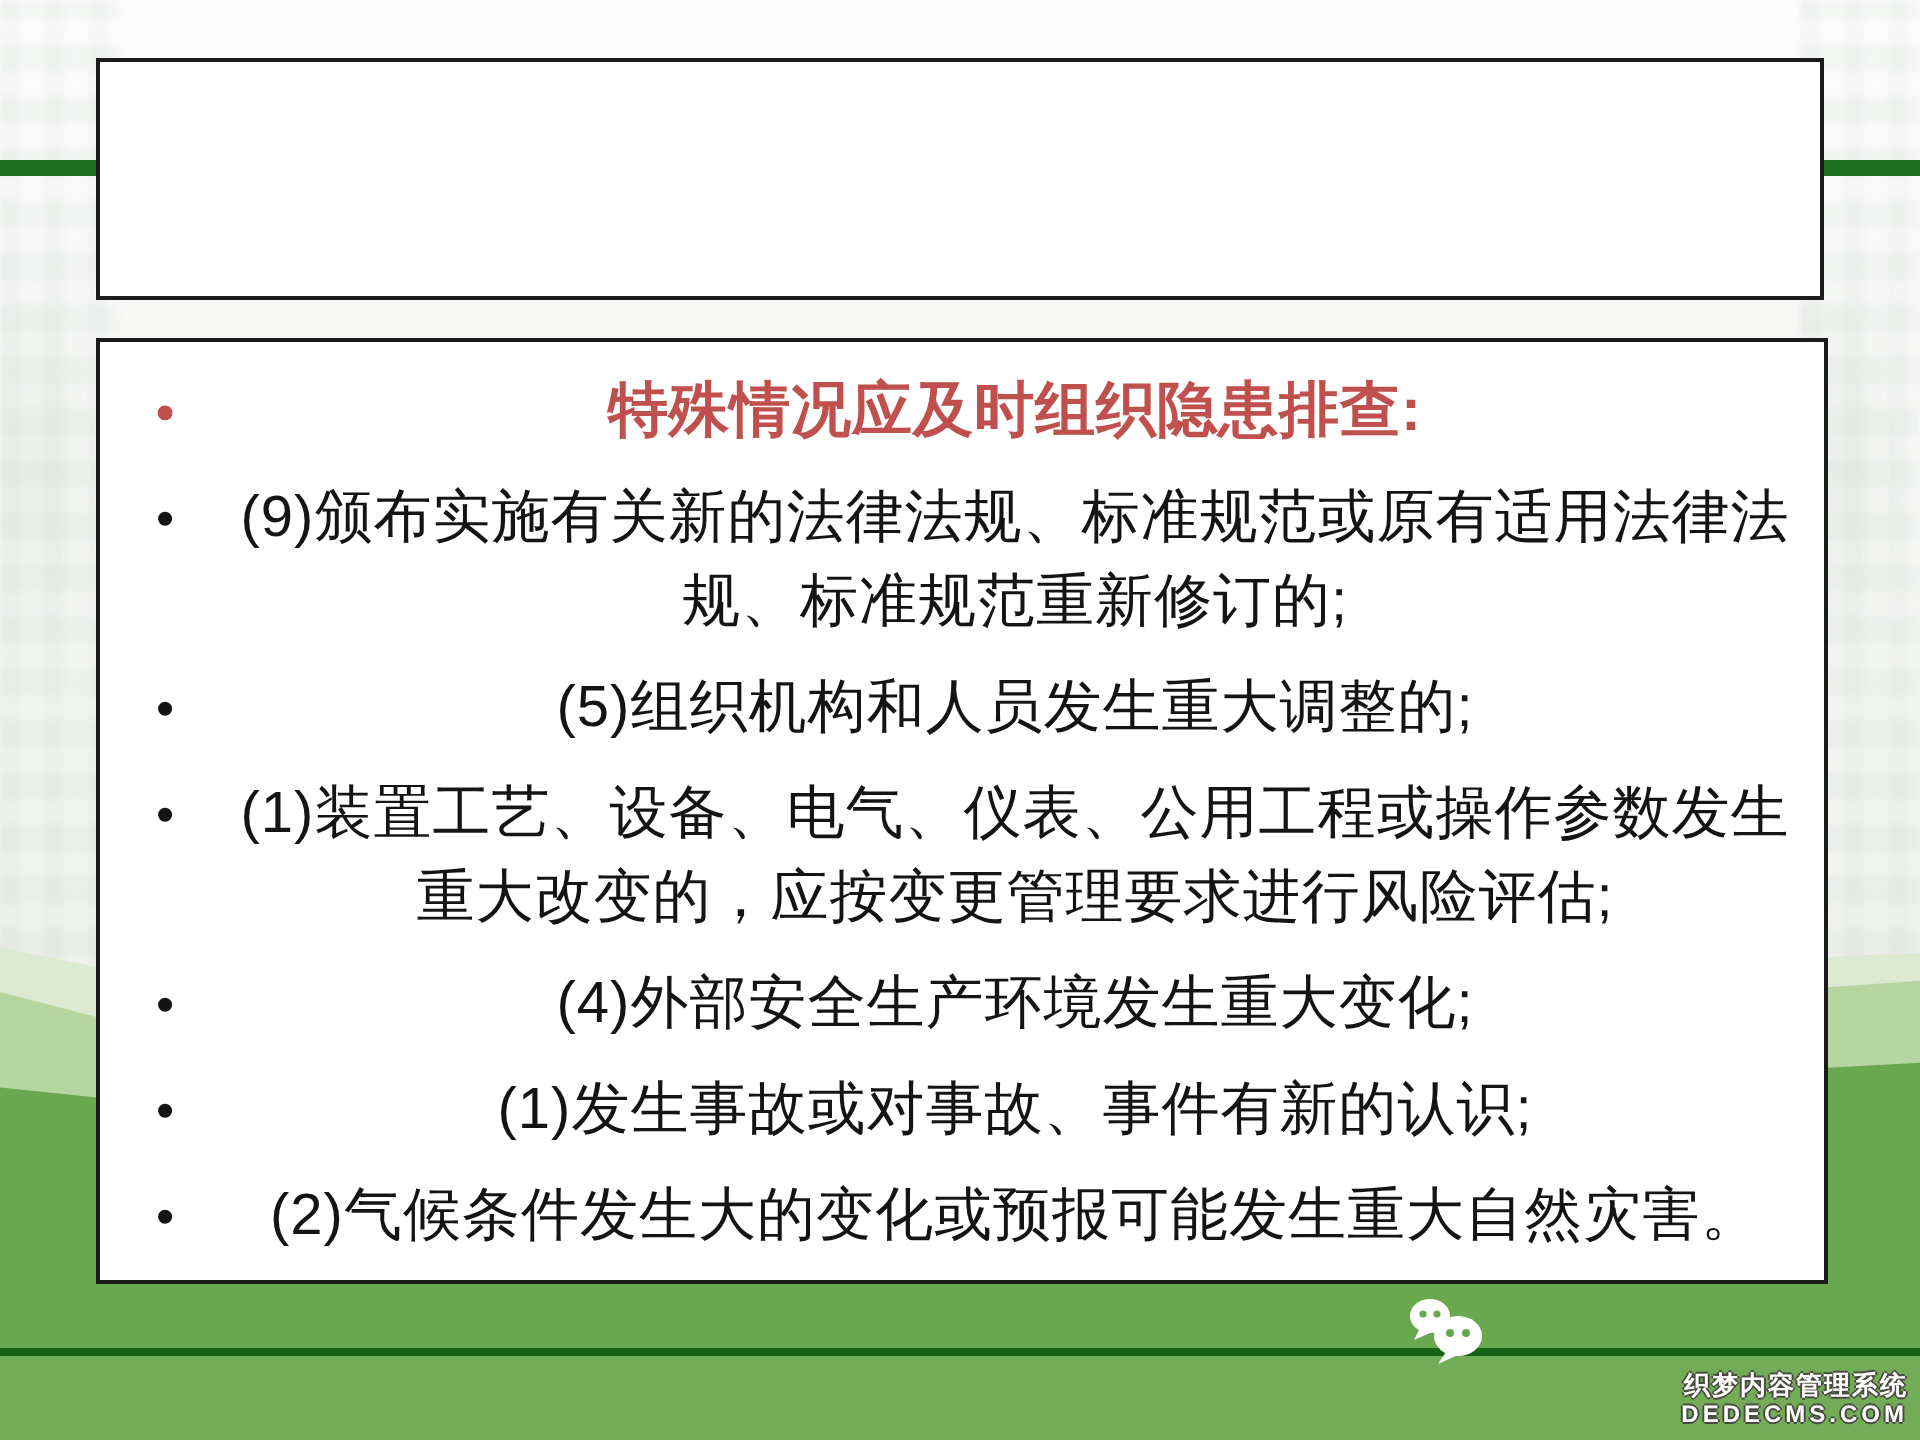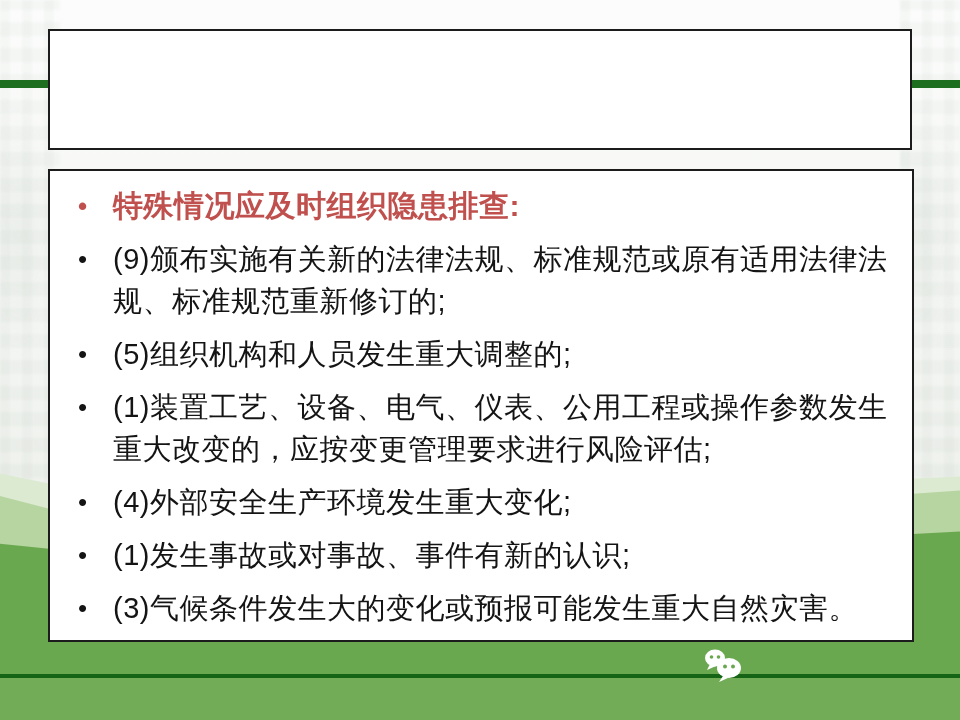--- a/index.html
+++ b/index.html
@@ -31,21 +31,21 @@
   .green-band-foot { position:absolute; left:0; top:678px; width:960px; height:42px; background:#73ac57; }
   .bottom-line { position:absolute; left:0; top:674px; width:960px; height:4px; background:#156315; }
 
   
   .accent-bar { position:absolute; left:0; top:80px; width:960px; height:8px; background:#1e6e1f; }
 
   
   .title-box { position:absolute; left:48px; top:29px; width:864px; height:121px;
                background:#fff; border:2px solid #1c1c1c; }
   .content-box { position:absolute; left:48px; top:169px; width:866px; height:473px;
-                 background:#fff; border:2px solid #1c1c1c; padding:14px 10px 10px 16px; }
+                 background:#fff; border:2px solid #1c1c1c; padding:14px 10px 10px 16px;text-align:center; }
 
   .content-box ul { list-style:none; }
   .content-box li { position:relative; padding-left:47px; font-size:29px; line-height:42px;
                     color:#141414; margin-bottom:11px; letter-spacing:.5px; }
   .content-box li::before { content:"•"; position:absolute; left:12px; top:0;
                             font-size:26px; color:#141414; }
   .content-box li.heading { color:#c0504d; font-weight:bold; font-size:30px; }
   .content-box li.heading::before { color:#c0504d; }
 
   
@@ -77,34 +77,38 @@
   <div class="title-box"></div>
 
   <div class="content-box">
     <ul>
       <li class="heading">特殊情况应及时组织隐患排查:</li>
       <li>(9)颁布实施有关新的法律法规、标准规范或原有适用法律法规、标准规范重新修订的;</li>
       <li>(5)组织机构和人员发生重大调整的;</li>
       <li>(1)装置工艺、设备、电气、仪表、公用工程或操作参数发生重大改变的，应按变更管理要求进行风险评估;</li>
       <li>(4)外部安全生产环境发生重大变化;</li>
       <li>(1)发生事故或对事故、事件有新的认识;</li>
-      <li>(3)气候条件发生大的变化或预报可能发生重大自然灾害。</li>
+      <li>(2)气候条件发生大的变化或预报可能发生重大自然灾害。</li>
     </ul>
   </div>
 
   <div class="footer">
     <div class="wechat-row">
       <span>
         <svg width="42" height="36" viewBox="0 0 42 36" aria-hidden="true">
           <ellipse cx="13" cy="10" rx="10" ry="8.5" fill="#ffffff"></ellipse>
           <polygon points="8,16 5,22 14,18" fill="#ffffff"></polygon>
           <circle cx="9.5" cy="9" r="1.8" fill="#6aa84f"></circle>
           <circle cx="16.5" cy="9" r="1.8" fill="#6aa84f"></circle>
           <ellipse cx="27" cy="20" rx="12" ry="10" fill="#ffffff"></ellipse>
           <polygon points="21,28 17,34 27,29.5" fill="#ffffff"></polygon>
           <circle cx="23" cy="18.5" r="2" fill="#6aa84f"></circle>
           <circle cx="31" cy="18.5" r="2" fill="#6aa84f"></circle>
         </svg>
       </span>
     </div>
+    <div class="watermark">
+      <div class="wm1">织梦内容管理系统</div>
+      <div class="wm2">DEDECMS.COM</div>
+    </div>
   </div>
 
 </div>
 
 </body></html>

